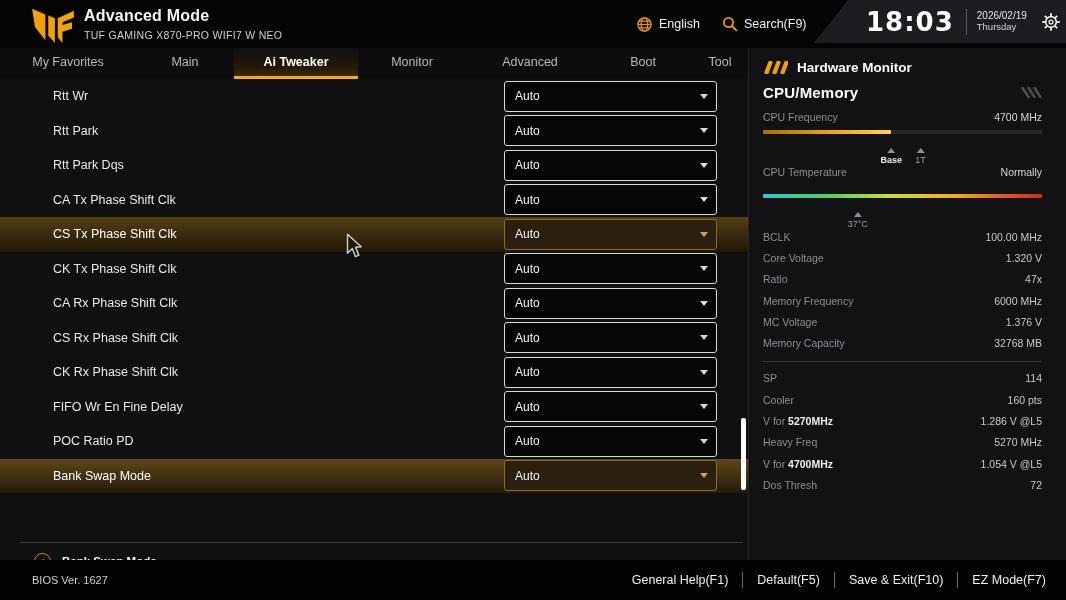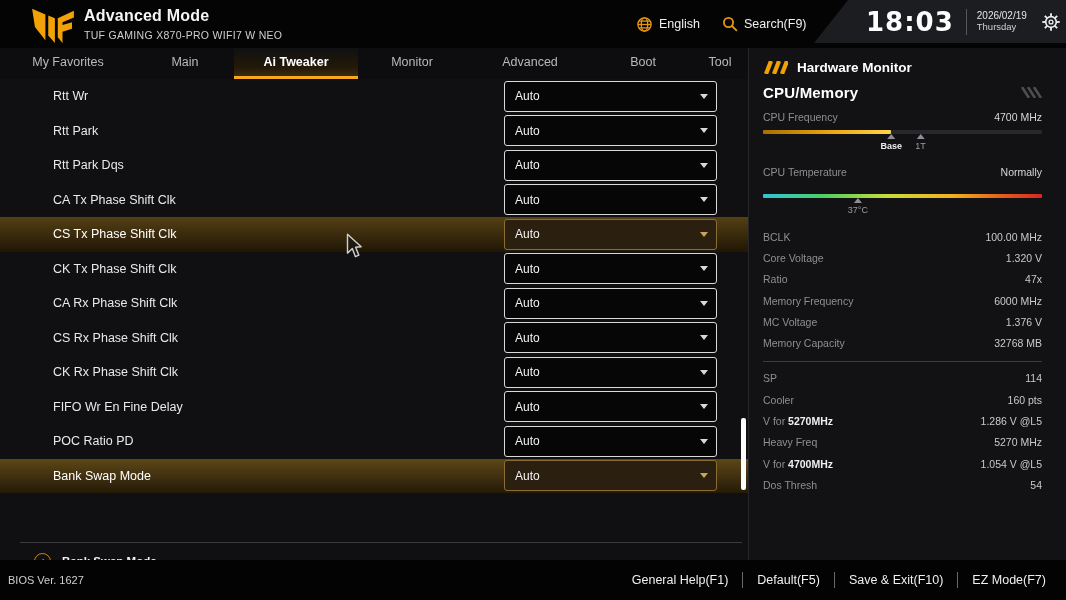--- a/index.html
+++ b/index.html
@@ -67,35 +67,35 @@
   #hm-title { font-size:13.5px; font-weight:bold; color:#fff; }
   .sec-title-row { display:flex; align-items:center; justify-content:space-between; margin-top:2px; }
   .sec-title { font-size:15px; font-weight:bold; color:#fff; letter-spacing:.2px; }
   .gauge-label-row { display:flex; justify-content:space-between; margin-top:10px; }
   .glabel { font-size:10.5px; color:#8f8f93; }
   .gvalue { font-size:10.5px; color:#d6d6d8; }
   .gaugebar { position:relative; height:4px; background:#28282c; margin-top:7px; border-radius:1px; }
   #freq-fill { position:absolute; left:0; top:0; bottom:0; border-radius:1px;
     background:linear-gradient(90deg,#a86f00 0%,#eda912 55%,#ffd24e 100%); }
   #temp-track { background:linear-gradient(90deg,#2ec6d8 0%,#4fcf62 22%,#c9dc3a 45%,#f3b01e 68%,#e2611e 85%,#d8281e 100%); }
-  .marker { position:absolute; top:0; transform:translateX(-50%); display:flex; flex-direction:column; align-items:center; }
+  .marker { position:absolute; top:14px; transform:translateX(-50%); display:flex; flex-direction:column; align-items:center; }
   .marker .tri { width:0; height:0; border-left:4px solid transparent; border-right:4px solid transparent;
     border-bottom:5px solid #8f8f93; }
   .marker .mlabel { margin-top:2px; font-size:9px; color:#9c9ca0; white-space:nowrap; }
   .marker .mlabel.strong { color:#ececec; font-weight:bold; }
   .markerzone { position:relative; height:26px; }
   .stat-row { display:flex; justify-content:space-between; align-items:center; height:21.3px; }
   .stat-label { font-size:10.5px; color:#8f8f93; }
   .stat-label b { color:#f0f0f0; font-size:10.5px; }
   .stat-value { font-size:10.5px; color:#c9c9cc; }
   #hm-divider { height:1px; background:#3b3b3e; margin-top:7px; margin-bottom:4px; }
 
   
   #footer { position:absolute; left:0; top:560px; width:1066px; height:40px; background:#030303;
-    display:flex; align-items:center; justify-content:space-between; padding:0 20px 0 8px; }
+    display:flex; align-items:center; justify-content:space-between; padding:0 20px 0 32px; }
   #bios-ver { font-size:11px; color:#cfcfcf; }
   #footer-links { display:flex; align-items:center; gap:14px; }
   .flink { font-size:12.5px; color:#f0f0f0; white-space:nowrap; }
   .fsep { width:1px; height:16px; background:#6a6a6e; }
 
   
   #cursor { position:absolute; left:344px; top:233px; }
 </style>
 </head>
 <body>
@@ -367,21 +367,21 @@
       <div class="stat-row">
         <span class="stat-label">Heavy Freq</span>
         <span class="stat-value">5270 MHz</span>
       </div>
       <div class="stat-row">
         <span class="stat-label"><span>V for </span><b>4700MHz</b></span>
         <span class="stat-value">1.054 V @L5</span>
       </div>
       <div class="stat-row">
         <span class="stat-label">Dos Thresh</span>
-        <span class="stat-value">54</span>
+        <span class="stat-value">72</span>
       </div>
     </div>
   </div>
 
   <div id="footer">
     <span id="bios-ver">BIOS Ver. 1627</span>
     <div id="footer-links">
       <span class="flink">General Help(F1)</span>
       <span class="fsep"></span>
       <span class="flink">Default(F5)</span>

